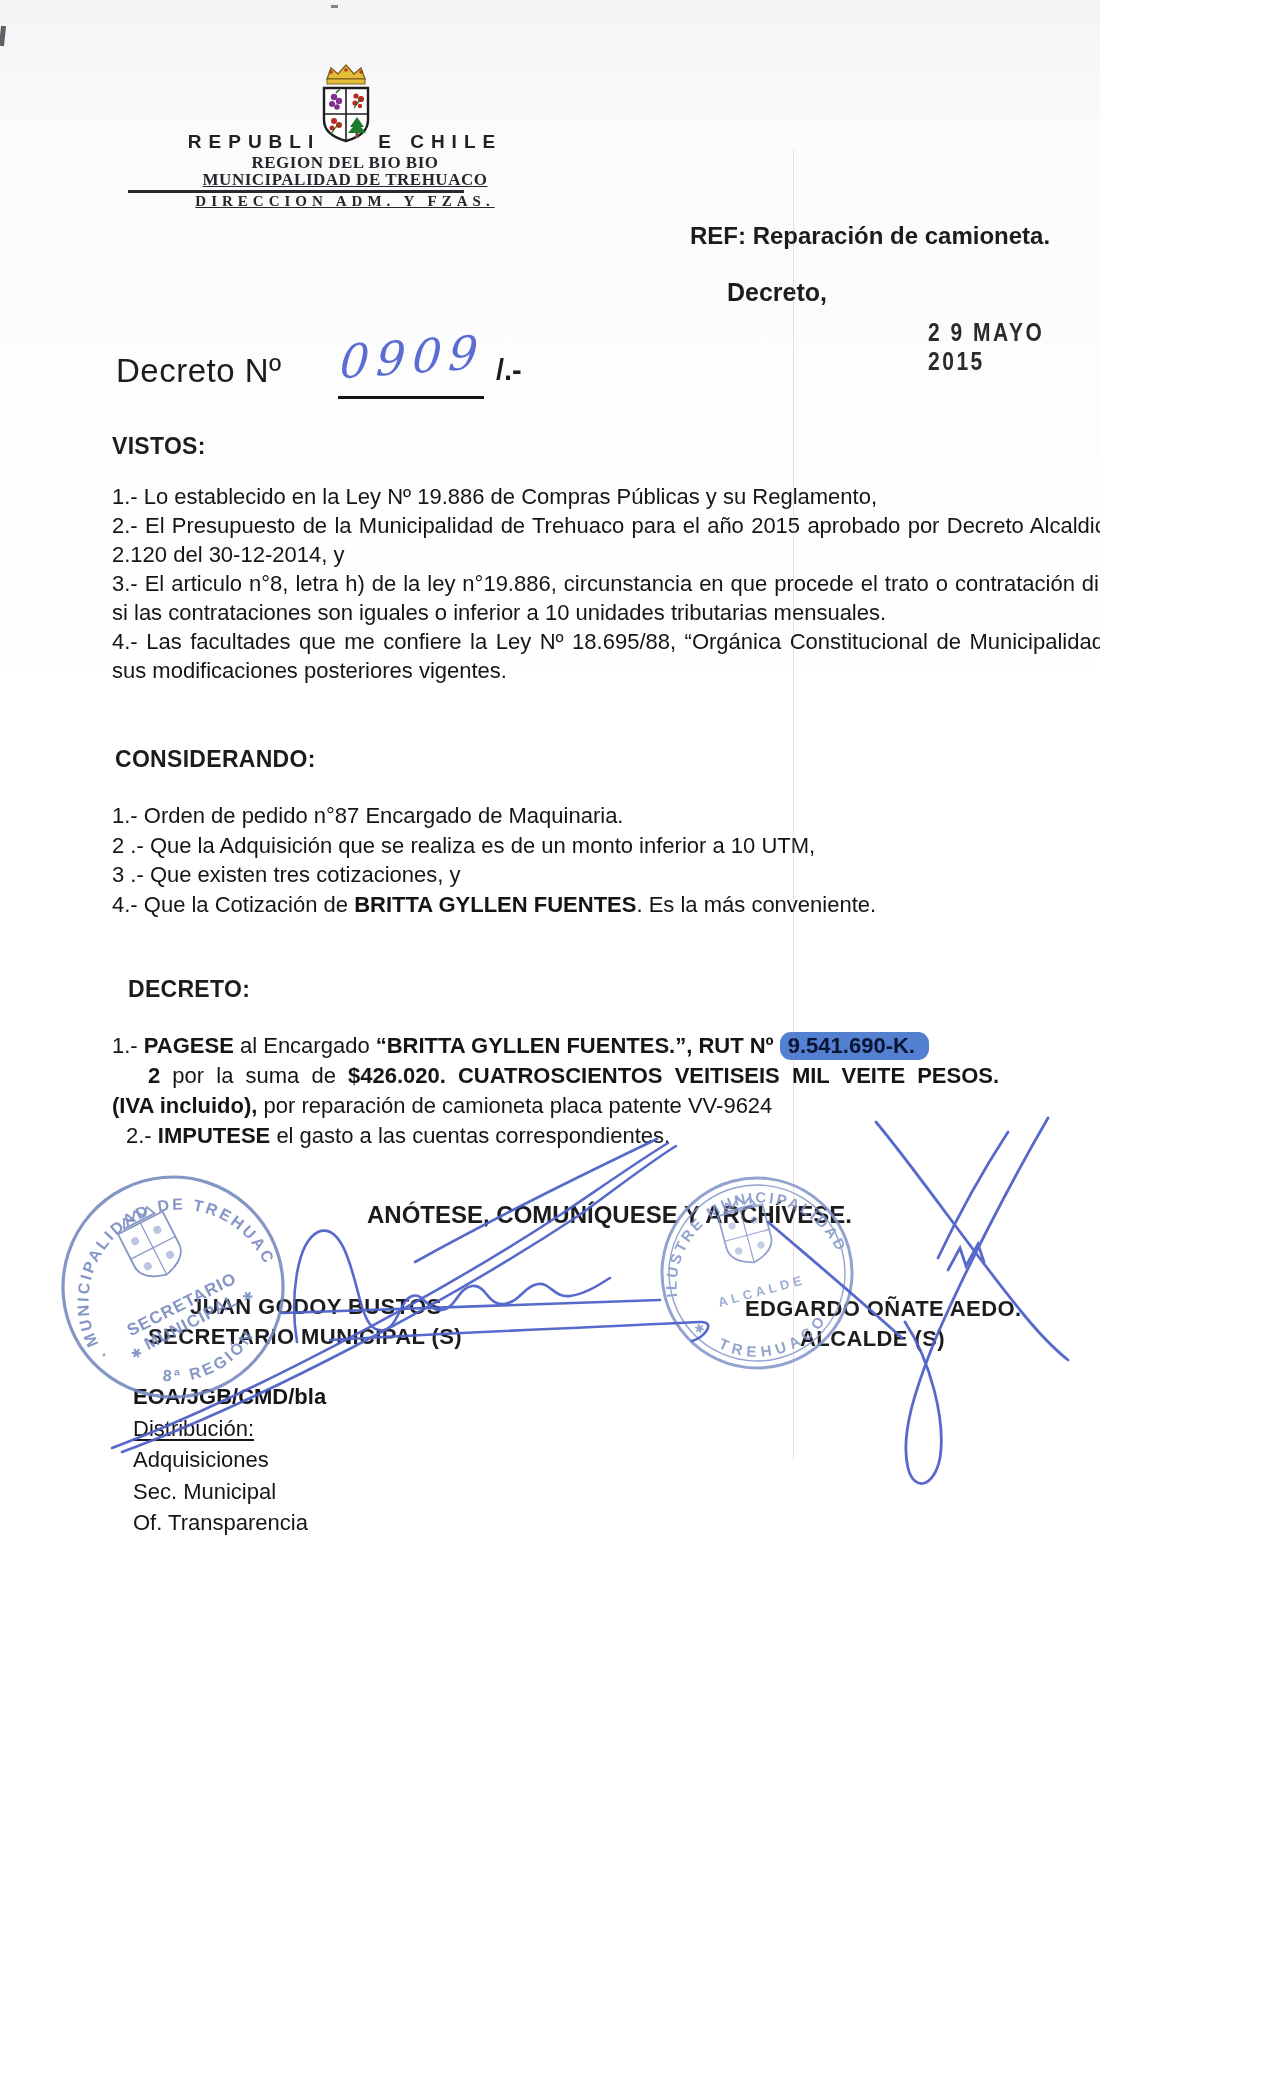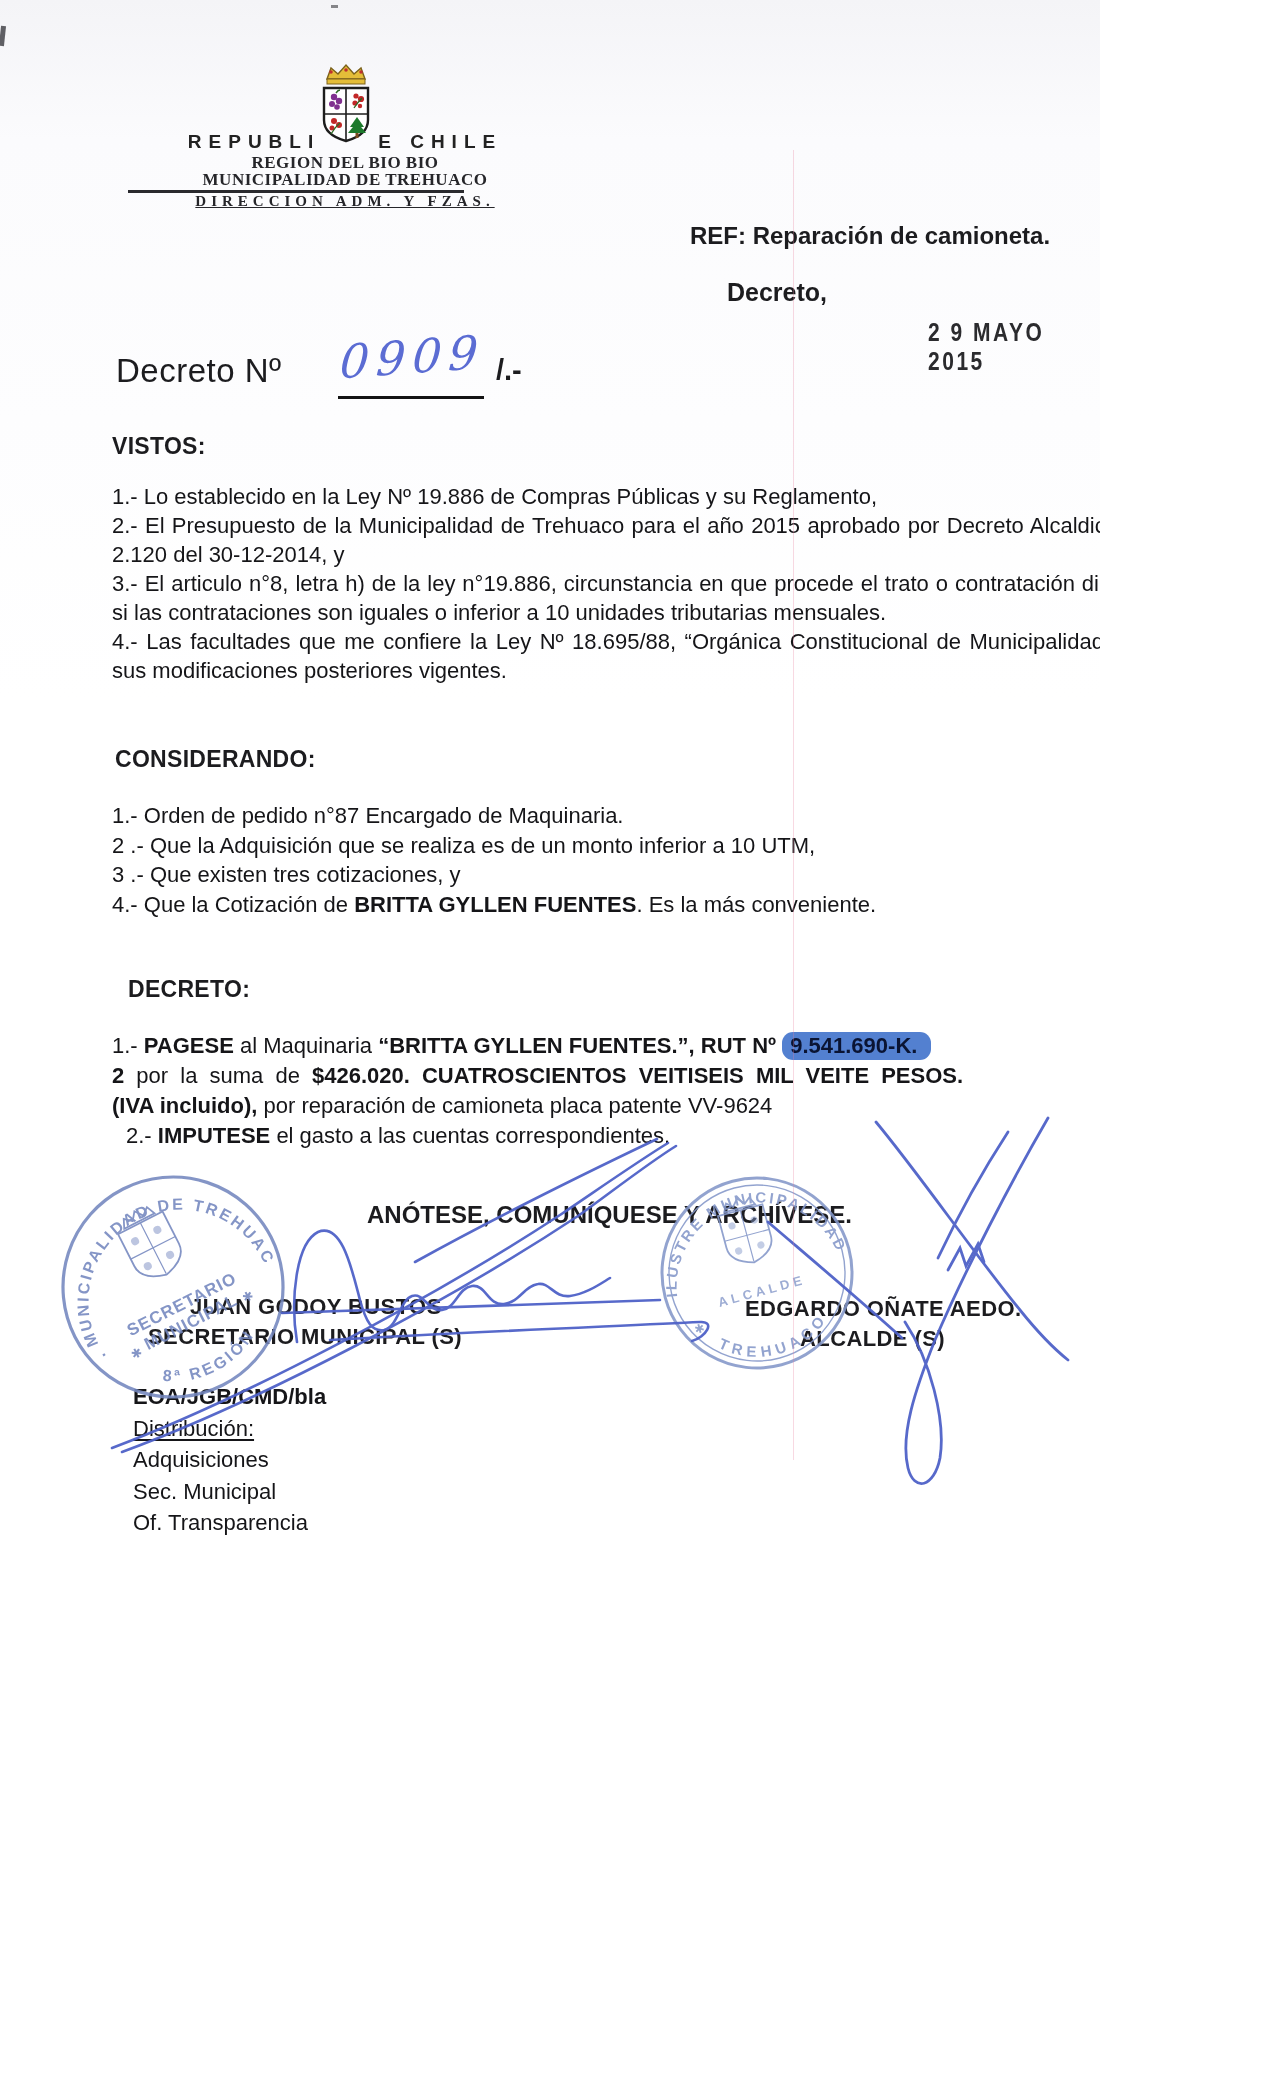--- a/index.html
+++ b/index.html
@@ -8,21 +8,21 @@
     background:linear-gradient(180deg,#f4f4f7 0px,#fbfbfd 140px,#ffffff 700px);
     font-family:"Liberation Sans",sans-serif;color:#1c1c1f;
   }
   
   .hdr-wrap{position:absolute;left:0;top:0;width:690px;height:220px;z-index:10;}
   .republic-line{position:absolute;left:0;top:131px;width:690px;display:flex;justify-content:center;gap:58px;
     font-weight:bold;font-size:19px;letter-spacing:7px;color:#222;}
   .hdr-serif{position:absolute;left:0;width:690px;text-align:center;
     font-family:"Liberation Serif",serif;font-weight:bold;color:#26262a;}
   .region-line{top:153px;font-size:17px;letter-spacing:.5px;}
-  .muni-line{top:170px;font-size:17px;letter-spacing:.5px;}
+  .muni-line{top:170px;font-size:17px;letter-spacing:.5px;text-decoration:underline;}
   .hdr-rule{position:absolute;left:128px;top:190px;width:336px;height:3px;background:#2a2a2e;}
   .direccion-line{top:193px;font-size:15px;letter-spacing:5px;text-decoration:underline;}
   .emblem-svg{position:absolute;left:315px;top:62px;}
   
   .ref-line{position:absolute;left:690px;top:222px;font-weight:bold;font-size:24px;z-index:10;}
   .place-line{position:absolute;left:727px;top:278px;font-weight:bold;font-size:25px;z-index:10;}
   .date-stamp{position:absolute;left:928px;top:318px;font-weight:bold;font-size:25px;letter-spacing:3px;
     color:#2b2b2e;transform:scaleX(.84);transform-origin:left;z-index:10;
     font-family:"Liberation Sans",sans-serif;}
   
@@ -31,21 +31,21 @@
   .decree-number{position:absolute;left:228px;top:-6px;font-family:"DejaVu Serif",serif;font-style:italic;
     font-size:46px;letter-spacing:7px;color:#5b6cd3;transform:rotate(-4deg) skewX(-8deg);}
   .decree-underline{position:absolute;left:226px;top:60px;width:146px;height:3px;background:#141414;}
   .decree-suffix{position:absolute;left:384px;top:18px;font-weight:bold;font-size:29px;}
   
   .sect-h{position:absolute;font-weight:bold;font-size:23px;letter-spacing:.3px;z-index:10;}
   .body-block{position:absolute;left:112px;width:1042px;z-index:10;}
   .body-block p{margin:0;font-size:22px;line-height:29px;text-align:justify;color:#151518;}
   .tight p{line-height:29.5px;}
   .decreto-lines p{text-align:left;line-height:30px;}
-  .decreto-lines p.wide{word-spacing:6px;}
+  .decreto-lines p.wide{word-spacing:6px;margin-left:36px;}
   .decreto-lines p.indent{padding-left:14px;}
   .b{font-weight:bold;}
   .hl{background:rgba(45,100,198,.82);color:#0a1433;border-radius:11px;padding:1px 14px 2px 8px;}
   
   .closing-line{position:absolute;left:0;top:1201px;width:1275px;text-align:center;
     font-weight:bold;font-size:24px;transform:translateX(-28px);z-index:10;}
   .sig-name{position:absolute;font-weight:bold;font-size:22px;letter-spacing:.4px;z-index:10;}
   .sig-title{position:absolute;font-weight:bold;font-size:22px;letter-spacing:.4px;z-index:10;}
   
   .footer-block{position:absolute;left:133px;top:1381px;z-index:10;font-size:22px;line-height:31.5px;color:#151518;}
@@ -139,21 +139,21 @@
   <div class="sect-h" style="left:115px;top:746px;">CONSIDERANDO:</div>
   <div class="body-block tight" style="top:801px;">
     <p><span>1.- Orden de pedido n°87 Encargado de Maquinaria.</span></p>
     <p><span>2 .- Que la Adquisición que se realiza es de un monto inferior a 10 UTM,</span></p>
     <p><span>3 .- Que existen tres cotizaciones, y</span></p>
     <p><span>4.- Que la Cotización de </span><span class="b">BRITTA GYLLEN FUENTES</span><span>. Es la más conveniente.</span></p>
   </div>
 
   <div class="sect-h" style="left:128px;top:976px;">DECRETO:</div>
   <div class="body-block decreto-lines" style="top:1031px;">
-    <p><span>1.- </span><span class="b">PAGESE</span><span> al Maquinaria  </span><span class="b">“BRITTA GYLLEN FUENTES.”, RUT Nº </span><span class="b hl">9.541.690-K.</span></p>
+    <p><span>1.- </span><span class="b">PAGESE</span><span> al Encargado  </span><span class="b">“BRITTA GYLLEN FUENTES.”, RUT Nº </span><span class="b hl">9.541.690-K.</span></p>
     <p class="wide"><span class="b">2</span><span> por la suma de </span><span class="b">$426.020. CUATROSCIENTOS VEITISEIS MIL VEITE  PESOS.</span></p>
     <p><span class="b">(IVA incluido),</span><span> por  reparación de camioneta placa patente VV-9624</span></p>
     <p class="indent"><span>2.- </span><span class="b">IMPUTESE</span><span> el gasto a las cuentas correspondientes.</span></p>
   </div>
 
   <div class="closing-line">ANÓTESE, COMUNÍQUESE Y ARCHÍVESE.</div>
 
   <div class="sig-name" style="left:190px;top:1294px;">JUAN GODOY BUSTOS</div>
   <div class="sig-title" style="left:148px;top:1324px;">SECRETARIO MUNICIPAL (S)</div>
   <div class="sig-name" style="left:745px;top:1296px;">EDGARDO OÑATE AEDO.</div>

